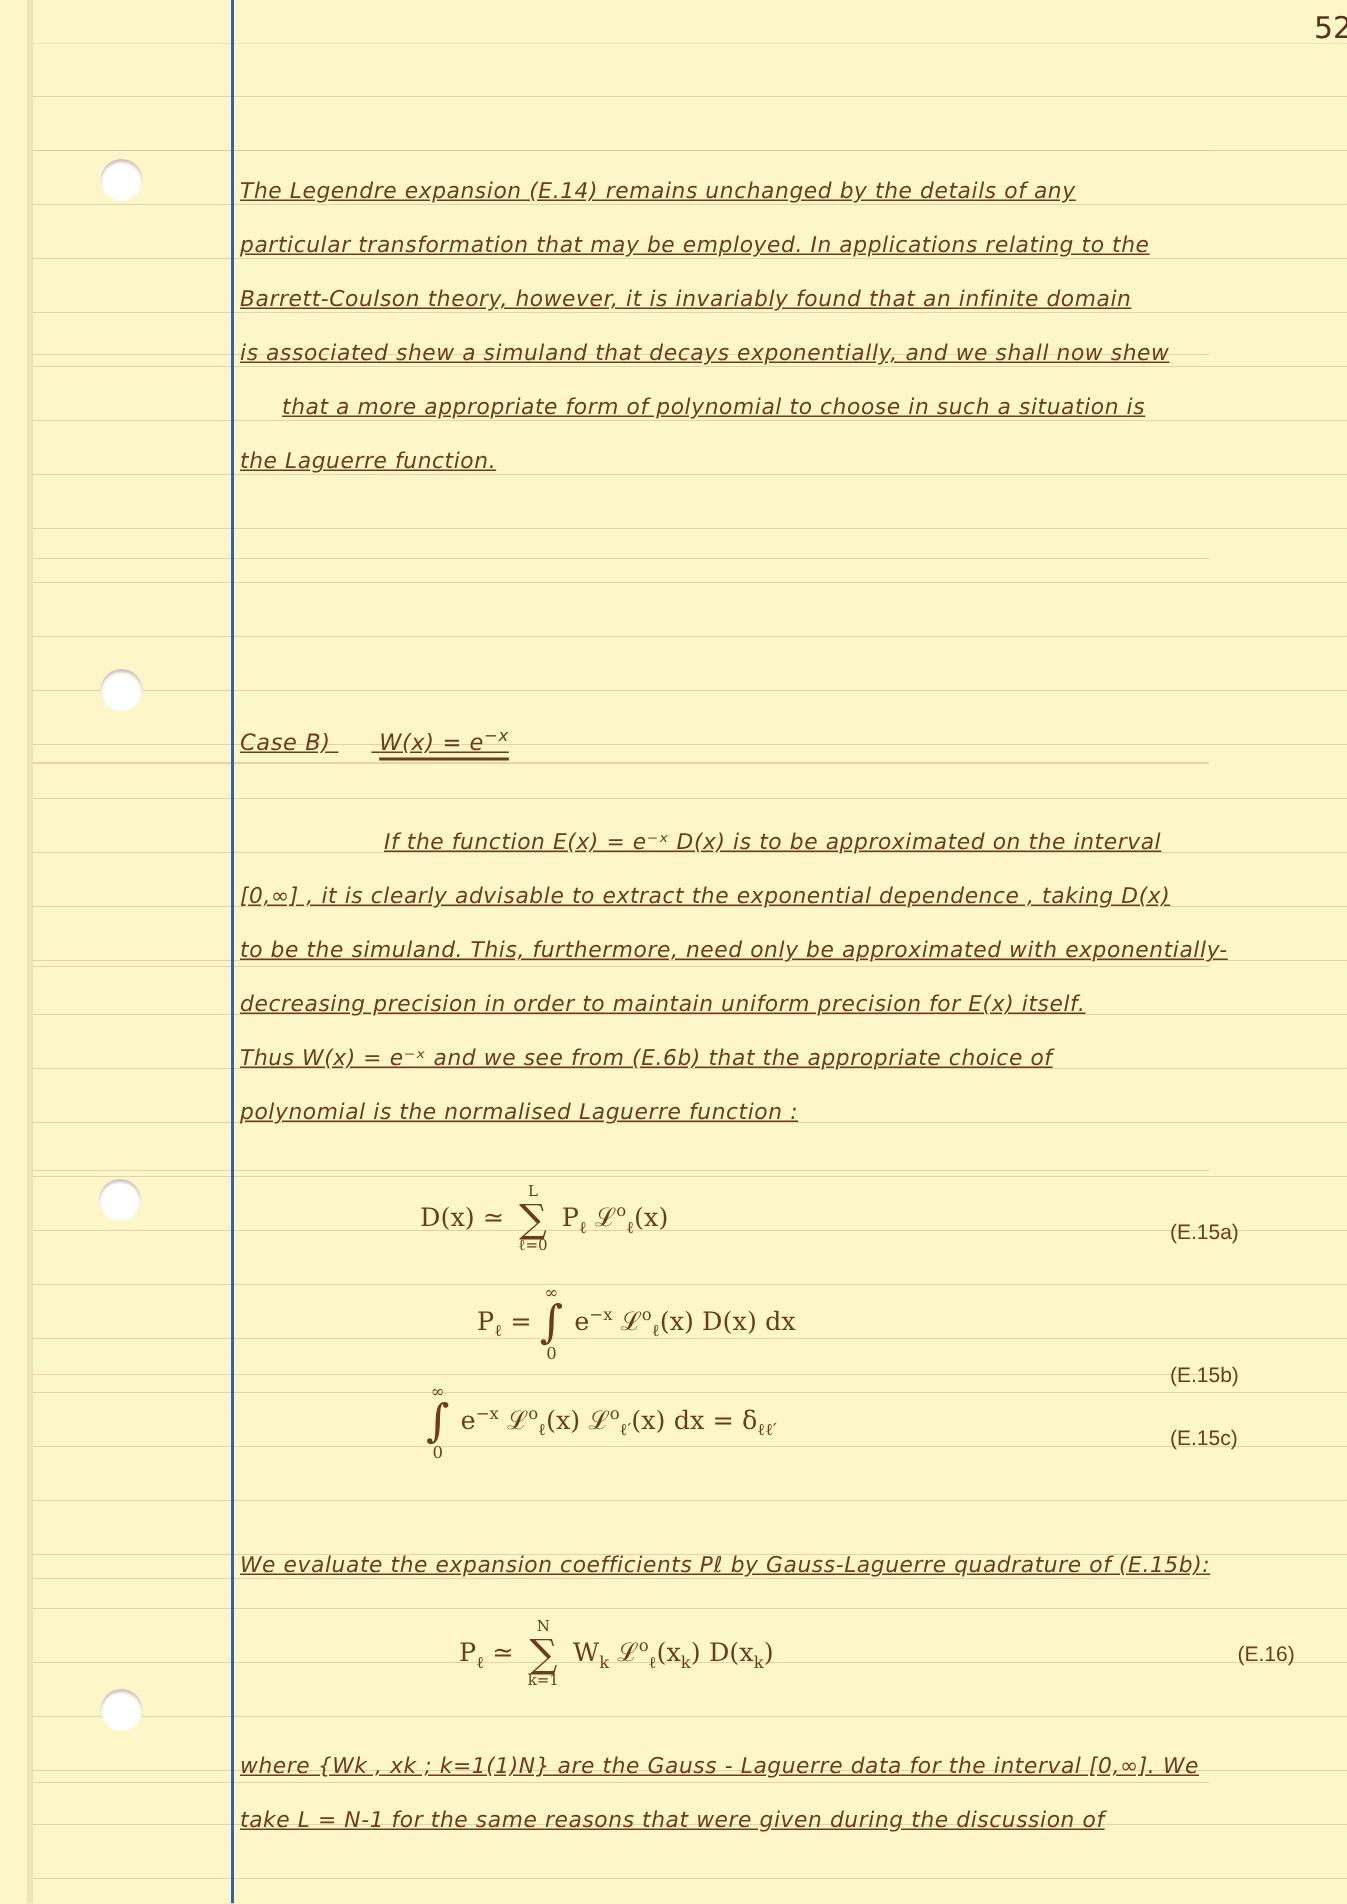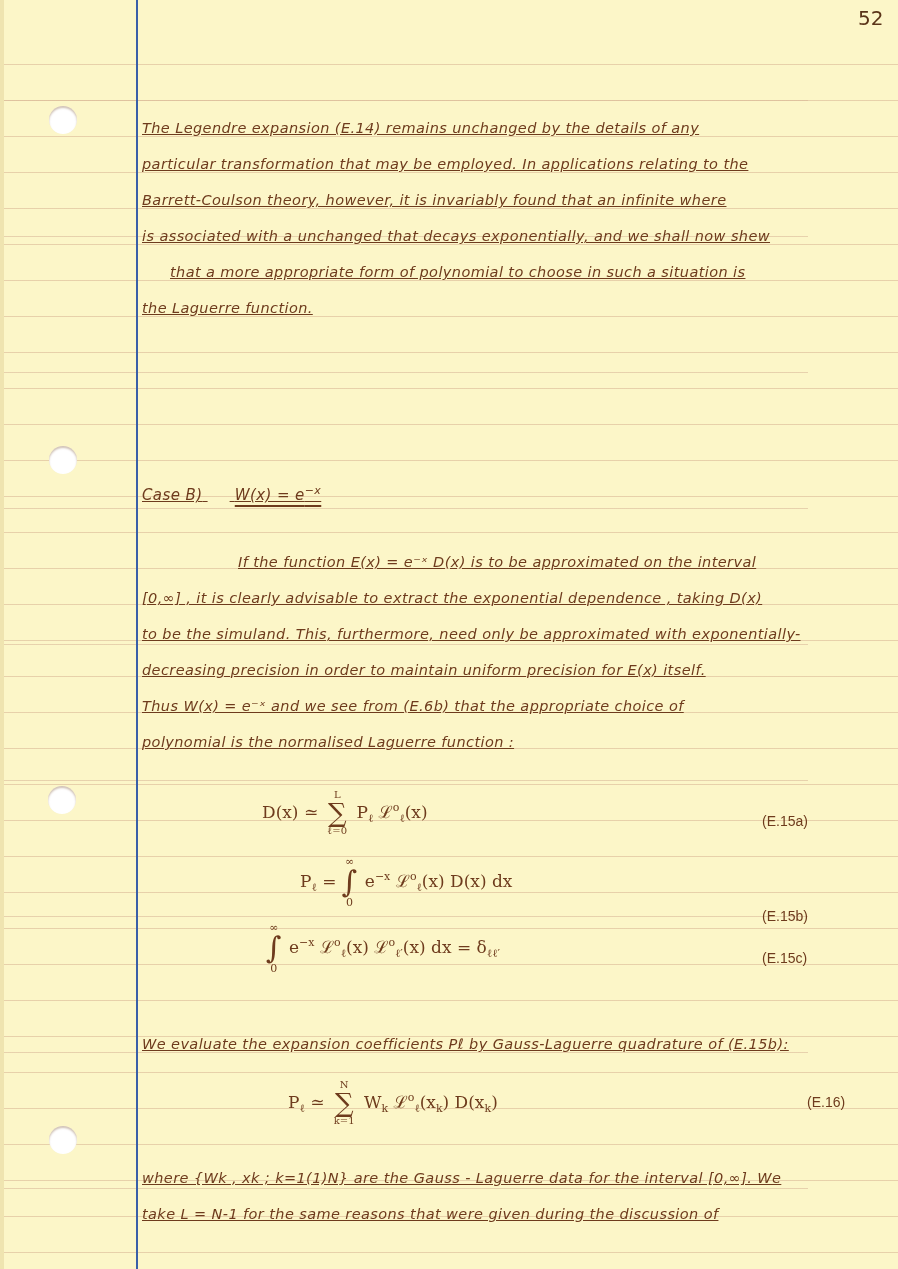--- a/index.html
+++ b/index.html
@@ -3,29 +3,28 @@
   <meta charset="utf-8">
   <style>
     html, body { margin: 0; padding: 0; }
     body {
       width: 898px; height: 1269px; overflow: hidden; position: relative;
       background: #fcf6c8;
       font-family: "DejaVu Serif", serif;
       color: #6b3a1e;
     }
     .page {
-      position: absolute; left: 0; top: 0; width: 788px; height: 1269px;
+      position: absolute; left: 18px; top: 0; width: 788px; height: 1269px;
       background-color: #fcf6c8;
       background-image: repeating-linear-gradient(
         to bottom,
         transparent 0px, transparent 100px,
         rgba(214,180,150,0.55) 100px, rgba(214,180,150,0.55) 101px,
         transparent 101px, transparent 136px
       );
-      padding-left: 20px;
     }
     .ruled {
       position: absolute; left: 0; top: 29px; width: 898px; height: 1240px;
       background-image: repeating-linear-gradient(
         to bottom,
         transparent 0px, transparent 35px,
         rgba(218,184,150,0.6) 35px, rgba(218,184,150,0.6) 36px
       );
     }
     .edge-left {
@@ -88,22 +87,22 @@
   <div class="punch-hole" style="left:49px; top:106px;"></div>
   <div class="punch-hole" style="left:49px; top:446px;"></div>
   <div class="punch-hole" style="left:48px; top:786px;"></div>
   <div class="punch-hole" style="left:49px; top:1126px;"></div>
 
   <div class="page-number">52</div>
 
   <div>
     <div class="hw" style="top:120px;">The Legendre expansion (E.14) remains unchanged by the details of any</div>
     <div class="hw" style="top:156px;">particular transformation that may be employed. In applications relating to the</div>
-    <div class="hw" style="top:192px;">Barrett-Coulson theory, however, it is invariably found that an infinite where</div>
-    <div class="hw" style="top:228px;">is associated with a unchanged that decays exponentially, and we shall now shew</div>
+    <div class="hw" style="top:192px;">Barrett-Coulson theory, however, it is invariably found that an infinite domain</div>
+    <div class="hw" style="top:228px;">is associated shew a simuland that decays exponentially, and we shall now shew</div>
     <div class="hw" style="top:264px;margin-left:28px;">that a more appropriate form of polynomial to choose in such a situation is</div>
     <div class="hw" style="top:300px;">the Laguerre function.</div>
   </div>
 
   <div class="hw case-heading" style="top:484px;">
     <span>Case B)</span>
     <span style="display:inline-block; width:22px;"></span>
     <span class="underline"><span>W(x) = e</span><sup>−x</sup></span>
   </div>
 

